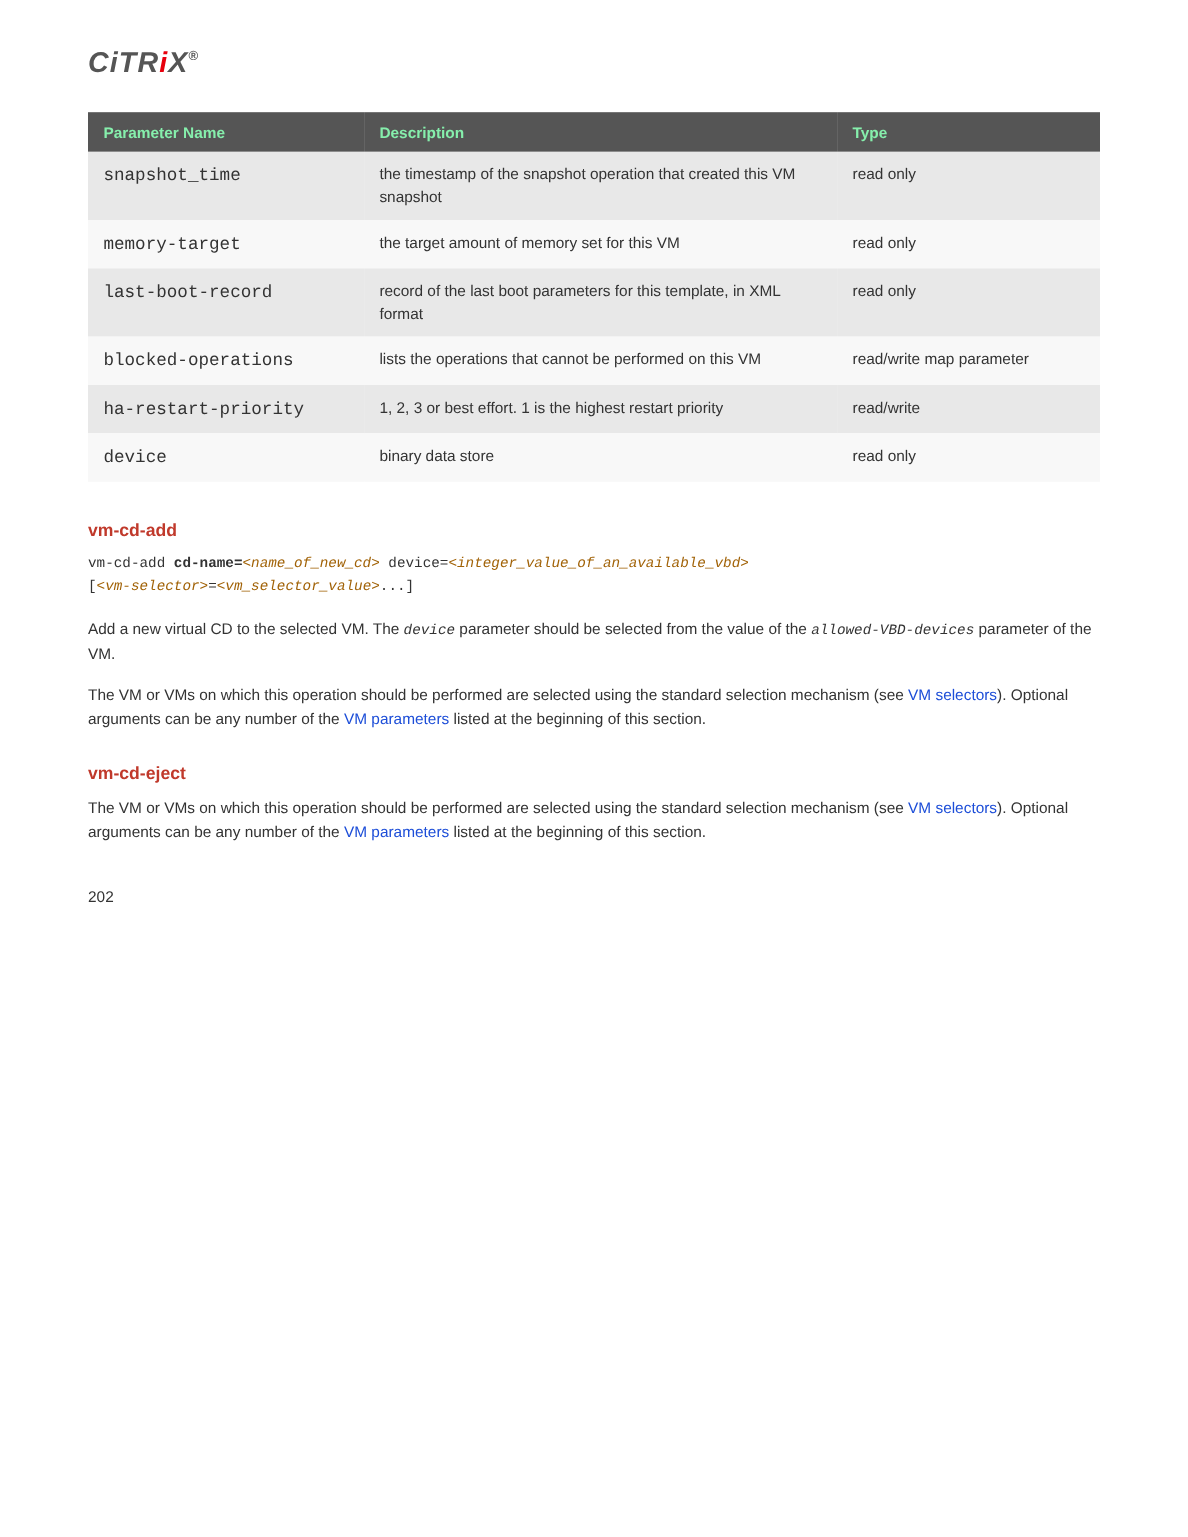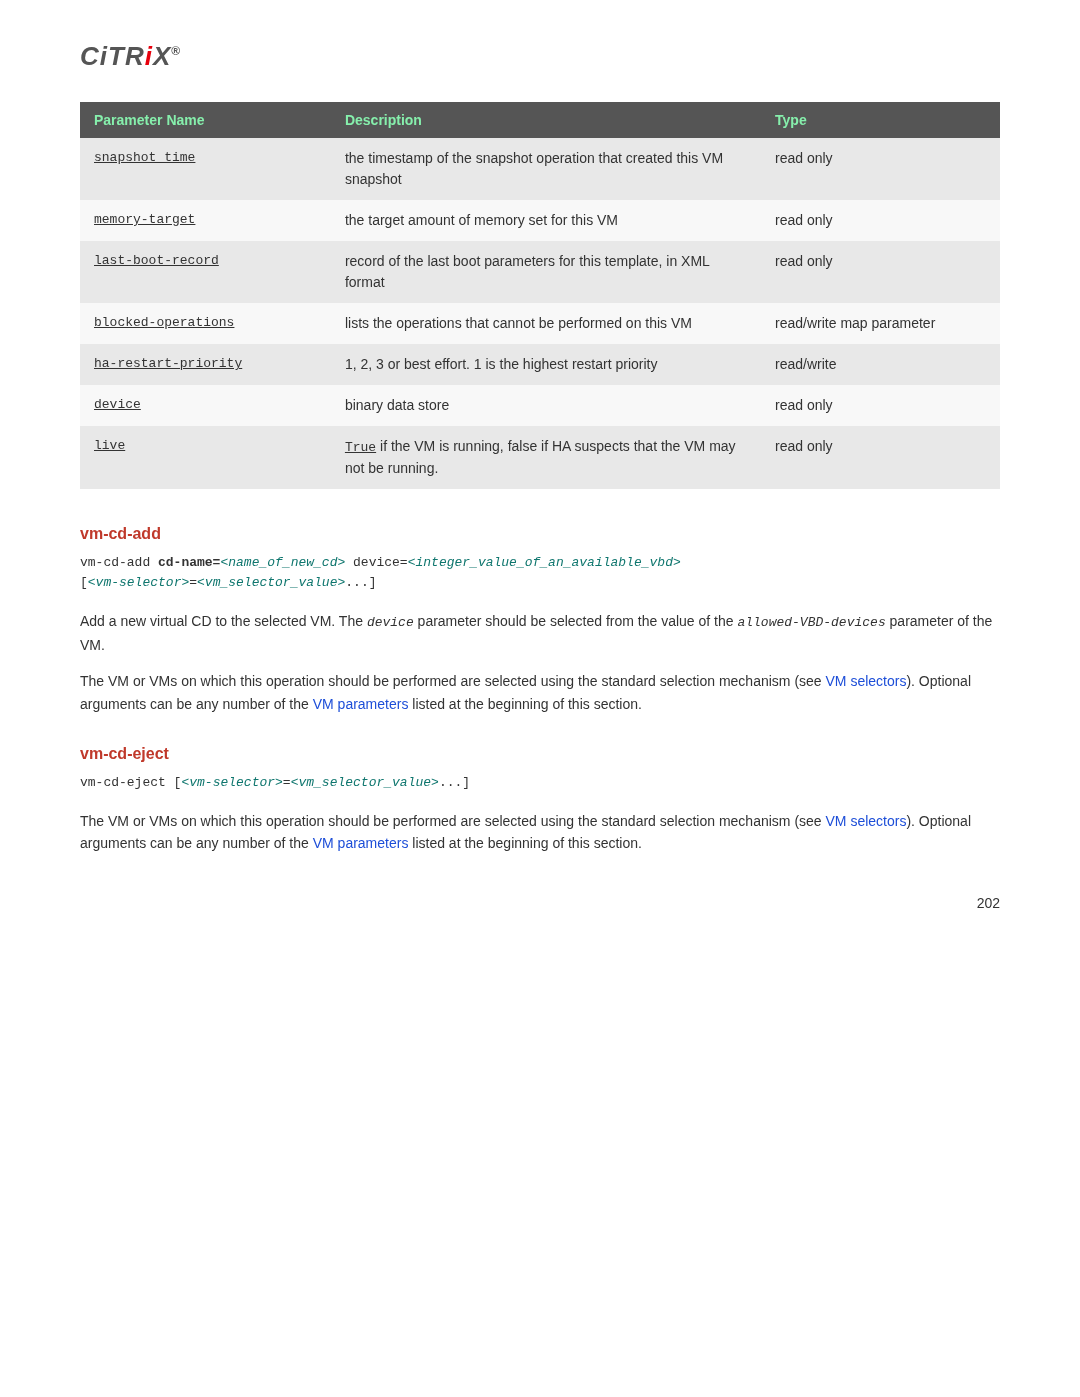--- a/index.html
+++ b/index.html
@@ -56,62 +56,61 @@
     }
     td.description {
       width: 360px;
     }
     td.type-col {
       width: 200px;
     }
 
     code, .mono {
       font-family: 'Courier New', Courier, monospace;
-      font-size: 13px;
-      text-decoration: underline;
+      font-size: 16px;
     }
 
     .section-title {
       color: #c0392b;
       font-size: 16px;
       font-weight: bold;
       margin-bottom: 10px;
       margin-top: 10px;
     }
 
     .command-line {
       font-family: 'Courier New', Courier, monospace;
       font-size: 13px;
       color: #333;
       margin-bottom: 16px;
       line-height: 1.6;
     }
     .command-line .link-param {
-      color: #0f766e;
+      color: #a16207;
       font-style: italic;
     }
 
     .body-text {
       font-size: 14px;
       line-height: 1.6;
       margin-bottom: 14px;
       color: #333;
     }
 
     .link {
       color: #1d4ed8;
       text-decoration: none;
     }
 
     .section-block {
       margin-bottom: 30px;
     }
 
     .page-number {
-      text-align: right;
+      text-align: left;
       margin-top: 40px;
       font-size: 14px;
       color: #333;
     }
 
     .italic-mono {
       font-family: 'Courier New', Courier, monospace;
       font-style: italic;
       font-size: 13px;
     }
@@ -166,27 +165,20 @@
       <td class="description">1, 2, 3 or best effort. 1 is the highest restart priority</td>
       <td class="type-col">read/write</td>
     </tr>
 
     <tr>
       <td class="param-name mono">device</td>
       <td class="description">binary data store</td>
       <td class="type-col">read only</td>
     </tr>
 
-    <tr>
-      <td class="param-name mono">live</td>
-      <td class="description">
-        <code>True</code><span> if the VM is running, false if HA suspects that the VM may not be running.</span>
-      </td>
-      <td class="type-col">read only</td>
-    </tr>
   </tbody>
 </table>
 
 <div class="section-block">
   <div class="section-title">vm-cd-add</div>
 
   <div class="command-line">
     <span>vm-cd-add </span><span style="font-weight:bold;">cd-name=</span><span class="link-param">&lt;name_of_new_cd&gt;</span><span> device=</span><span class="link-param">&lt;integer_value_of_an_available_vbd&gt;</span><br>
     <span>[</span><span class="link-param">&lt;vm-selector&gt;</span><span>=</span><span class="link-param">&lt;vm_selector_value&gt;</span><span>...]</span>
   </div>
@@ -196,23 +188,20 @@
   </p>
 
   <p class="body-text">
     The VM or VMs on which this operation should be performed are selected using the standard selection mechanism (see <a class="link" href="#">VM selectors</a>). Optional arguments can be any number of the <a class="link" href="#">VM parameters</a> listed at the beginning of this section.
   </p>
 </div>
 
 <div class="section-block">
   <div class="section-title">vm-cd-eject</div>
 
-  <div class="command-line">
-    <span>vm-cd-eject [</span><span class="link-param">&lt;vm-selector&gt;</span><span>=</span><span class="link-param">&lt;vm_selector_value&gt;</span><span>...]</span>
-  </div>
 
 
   <p class="body-text">
     The VM or VMs on which this operation should be performed are selected using the standard selection mechanism (see <a class="link" href="#">VM selectors</a>). Optional arguments can be any number of the <a class="link" href="#">VM parameters</a> listed at the beginning of this section.
   </p>
 </div>
 
 <div class="page-number">202</div>
 
 </body></html>

